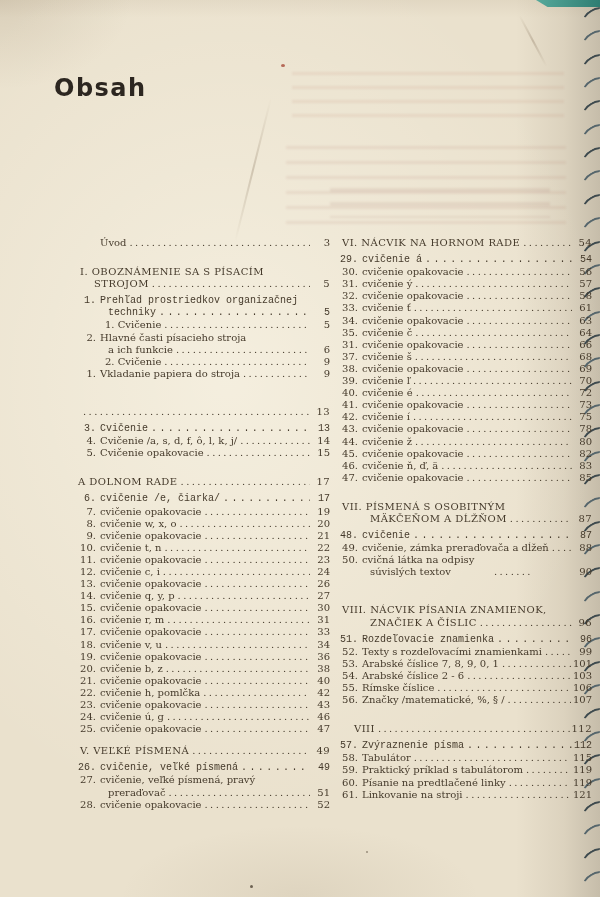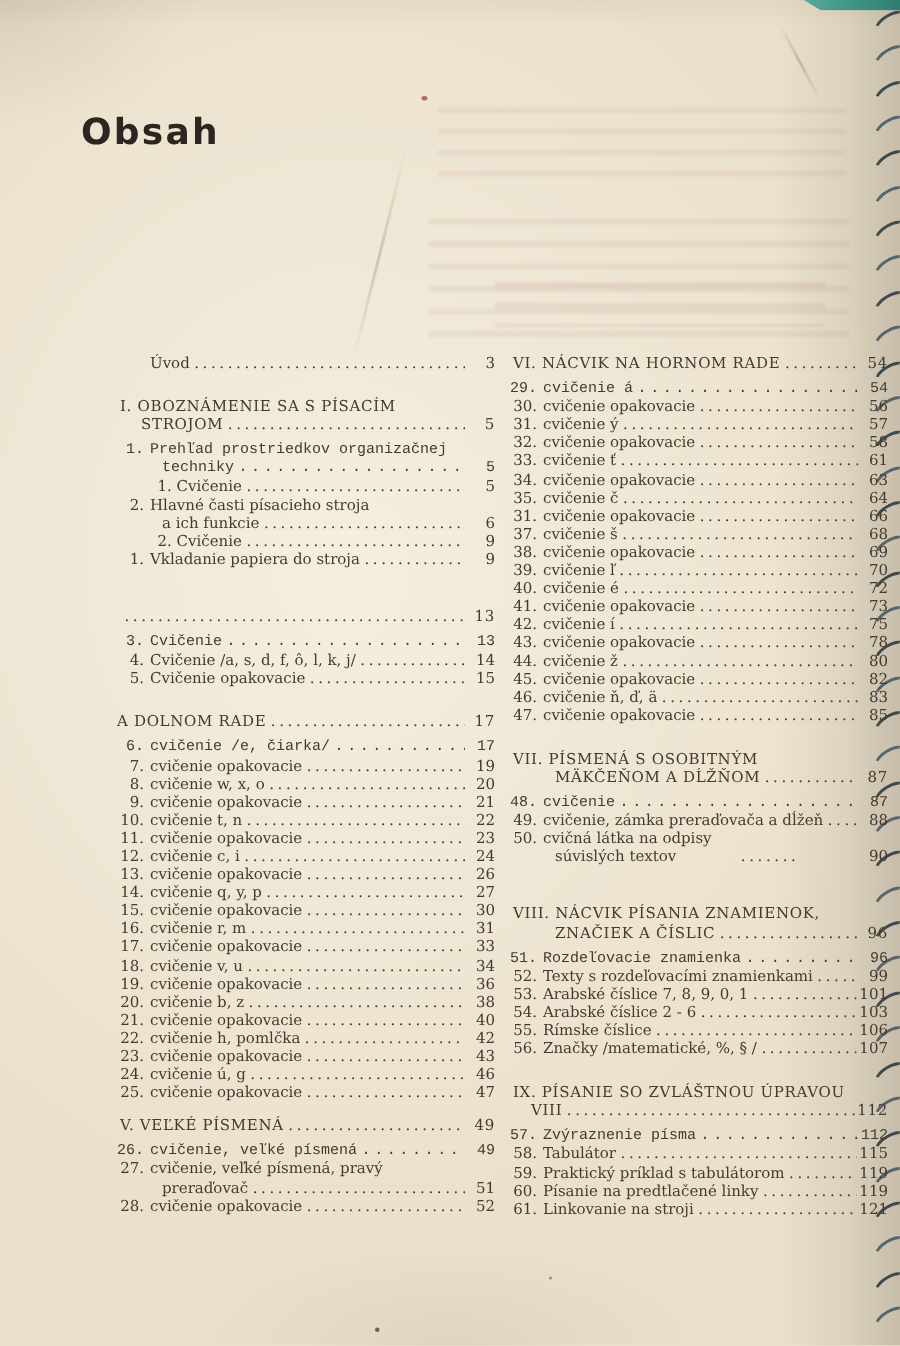--- a/index.html
+++ b/index.html
@@ -633,23 +633,20 @@
       </div>
       <div class="row entry">
         <div class="line l1">
           <span class="num">56.</span>
           <span class="txt">Značky /matematické, %, § /</span>
           <span class="dots">..............................................................................................................</span>
           <span class="pg">107</span>
         </div>
       </div>
       <div class="row section">
-        <div class="line l1">
-          <span class="txt">IX. PÍSANIE SO ZVLÁŠTNOU ÚPRAVOU</span>
-        </div>
         <div class="line l2" style="padding-left: 14px;">
           <span class="txt">VIII</span>
           <span class="dots">..............................................................................................................</span>
           <span class="pg">112</span>
         </div>
       </div>
       <div class="row entry first">
         <div class="line l1">
           <span class="num">57.</span>
           <span class="txt">Zvýraznenie písma</span>

